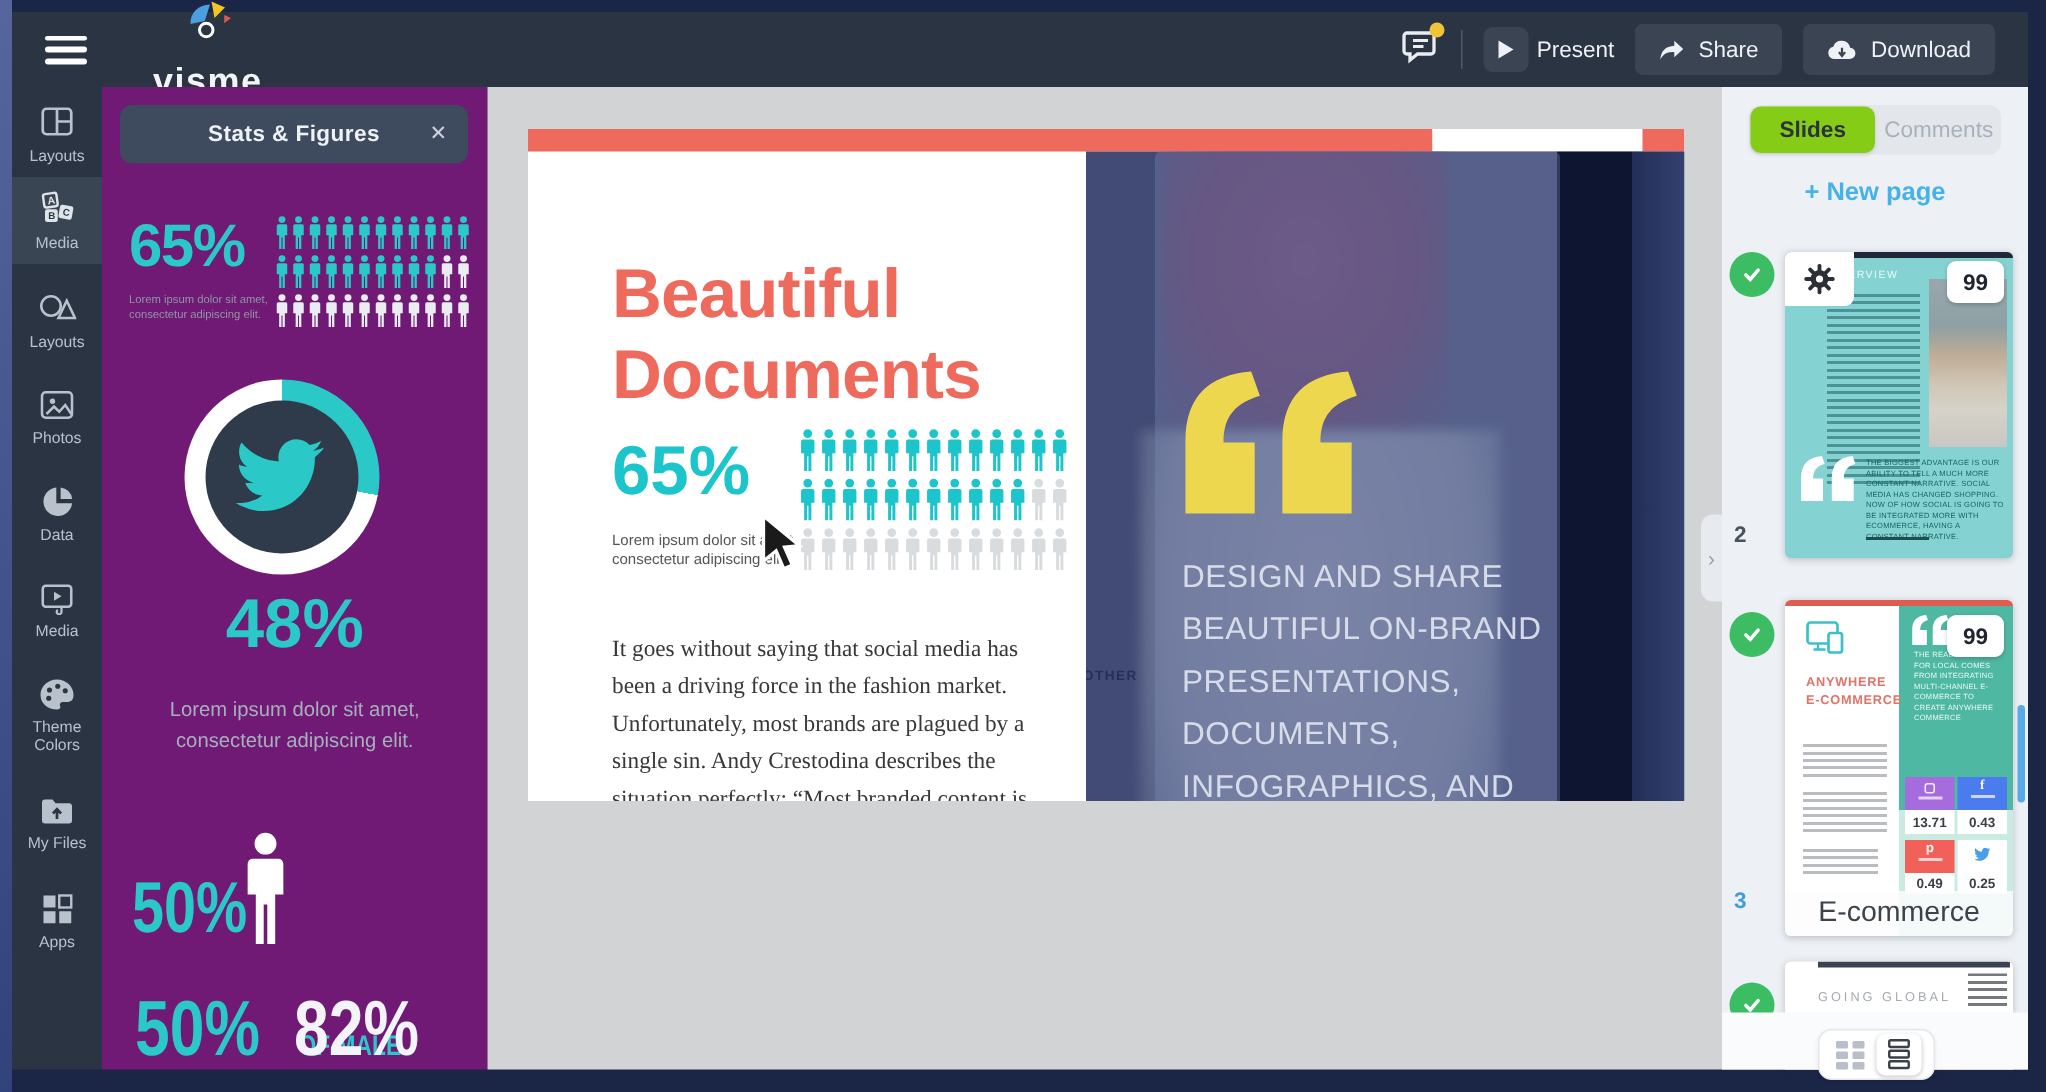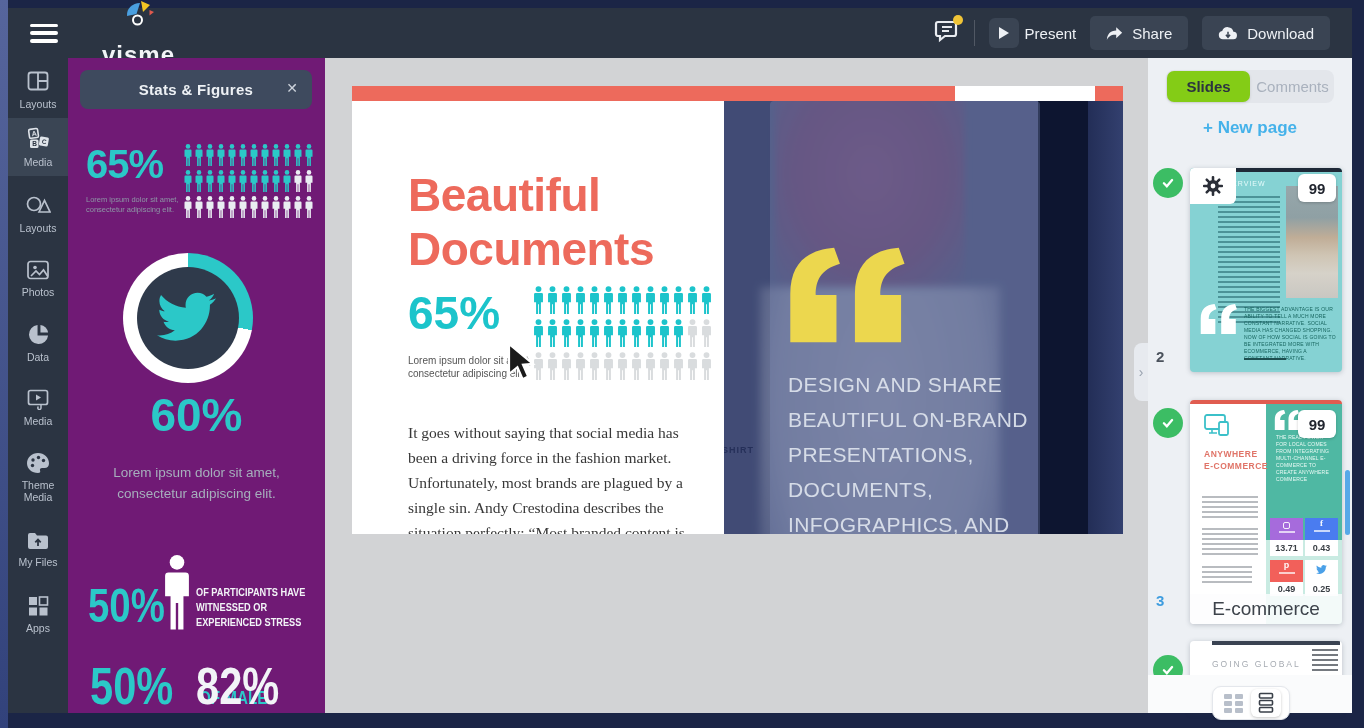--- a/index.html
+++ b/index.html
@@ -188,21 +188,21 @@
       <div class="rail-label">Media</div>
     </div>
     <div class="rail-item" style="margin-top:8px;">
       <svg width="24" height="22" viewBox="0 0 24 22">
         <path d="M12 1 C5.9 1 1 5.6 1 11.3 1 17 5.9 21 12 21 c1.8 0 2.6-1 2.1-2.3 -.6-1.5 .3-2.7 2-2.7 h2.3 C21.6 16 23 14.2 23 11.3 23 5.6 18.1 1 12 1 Z" fill="#b9c1cd"></path>
         <circle cx="7" cy="8" r="1.7" fill="#2b3442"></circle>
           <circle cx="12.5" cy="5.5" r="1.7" fill="#2b3442"></circle>
         <circle cx="17.5" cy="8.5" r="1.7" fill="#2b3442"></circle>
           <circle cx="6.5" cy="13.5" r="1.7" fill="#2b3442"></circle>
       </svg>
-      <div class="rail-label">Theme Media</div>
+      <div class="rail-label">Theme Colors</div>
     </div>
     <div class="rail-item" style="margin-top:10px;">
       <svg width="24" height="21" viewBox="0 0 24 21">
         <path d="M2 5 a2 2 0 0 1 2-2 h5 l2 2.5 h9 a2 2 0 0 1 2 2 V17 a2 2 0 0 1 -2 2 H4 a2 2 0 0 1 -2-2 Z" fill="#b9c1cd"></path>
         <path d="M12 16 v-6 M9.3 12.3 L12 9.5 l2.7 2.8" stroke="#2b3442" stroke-width="1.8" fill="none"></path>
       </svg>
       <div class="rail-label">My Files</div>
     </div>
     <div class="rail-item" style="margin-top:10px;">
       <svg width="22" height="22" viewBox="0 0 22 22">
@@ -381,41 +381,34 @@
         </div>
       </div>
 
     <div class="donut" style="left: 55px; top: 195px; width: 130px; height: 130px; background: conic-gradient(rgb(43, 200, 200) 0deg, rgb(43, 200, 200) 28%, rgb(255, 255, 255) 28%, rgb(255, 255, 255) 100%);">
       <div class="donut-hole" style="left:14px;top:14px;width:102px;height:102px;">
         <svg width="62" height="52" viewBox="0 0 24 20">
           <path d="M23.9 2.6c-.9.4-1.8.65-2.8.77 1-.6 1.8-1.57 2.16-2.72-.95.55-2 .96-3.13 1.18C19.24.87 17.97.27 16.55.27c-2.72 0-4.92 2.2-4.92 4.92 0 .39.04.76.13 1.12C7.69 6.1 4.07 4.14 1.64 1.17 1.21 1.9.97 2.73.97 3.65c0 1.7.87 3.21 2.19 4.1-.8-.03-1.57-.25-2.23-.62v.06c0 2.39 1.7 4.38 3.95 4.83-.41.11-.85.17-1.3.17-.31 0-.61-.03-.91-.09.63 1.95 2.44 3.38 4.6 3.42-1.68 1.32-3.8 2.1-6.1 2.1-.39 0-.78-.02-1.17-.07 2.19 1.4 4.77 2.21 7.56 2.21 9.05 0 14-7.5 14-13.99v-.63c.96-.69 1.8-1.56 2.46-2.55Z" fill="#2bc8c8" transform="scale(.95)"></path>
         </svg>
       </div>
     </div>
-    <div class="abs teal" style="left:0;top:330px;width:257px;text-align:center;font-size:46px;font-weight:700;">60%</div>
+    <div class="abs teal" style="left:0;top:330px;width:257px;text-align:center;font-size:46px;font-weight:700;">48%</div>
     <div class="abs cap2" style="left:0;top:404px;width:257px;">
       <div>Lorem ipsum dolor sit amet,</div>
       <div>consectetur adipiscing elit.</div>
     </div>
 
     <div class="abs" style="left:20px;top:520px;">
       <span class="teal condensed" style="font-size:48px;font-weight:700;">50%</span>
     </div>
     <div class="abs" style="left:92px;top:495px;">
       <svg width="34" height="78" viewBox="0 0 20 44">
         <circle cx="10" cy="4.6" r="4.3" fill="#fff"></circle>
         <path d="M5 10.5 h10 a2 2 0 0 1 2 2 v12 h-3.2 V44 h-3.1 V28.5 h-1.4 V44 H6.2 V24.5 H3 v-12 a2 2 0 0 1 2-2 z" fill="#fff"></path>
       </svg>
-    </div>
-    <div class="abs" style="left:128px;top:527px;width:130px;color:#f2f4f7;font-weight:700;">
-      <div class="condensed" style="font-size:11.5px;line-height:15px;width:128%;">
-        <div>OF PARTICIPANTS HAVE</div>
-        <div>WITNESSED OR</div>
-        <div>EXPERIENCED STRESS</div>
-      </div>
     </div>
 
     <div class="abs" style="left:22px;top:598px;">
       <span class="teal condensed" style="font-size:52px;font-weight:700;">50%</span>
       <div class="teal condensed" style="font-size:19px;font-weight:700;margin-top:2px;">OF MALE</div>
     </div>
     <div class="abs" style="left:128px;top:598px;color:#f2f4f7;">
       <span class="condensed" style="font-size:52px;font-weight:700;">82%</span>
       
     </div>
@@ -637,21 +630,21 @@
         </svg>
       </div>
 
       <div class="photo">
         <div class="abs" style="left:51px;top:-6px;width:190px;height:196px;background:radial-gradient(ellipse at 50% 40%,#b0487e 0%,#953a6b 55%,rgba(130,55,105,.0) 100%);filter:blur(3px);"></div>
         <div class="abs" style="left:36px;top:186px;width:240px;height:360px;background:radial-gradient(ellipse at 50% 30%,#e6e9f2 0%,#c4cbdd 60%,rgba(160,170,200,0) 100%);filter:blur(4px);"></div>
         <div class="abs" style="left:0;top:0;right:0;bottom:0;background:rgba(52,63,105,.62);"></div>
         <div class="abs" style="left:314px;top:0;width:50px;height:612px;background:#0d1530;"></div>
         <div class="abs" style="left:364px;top:0;width:35px;height:612px;background:linear-gradient(90deg,#232e57,#33406f);"></div>
         <div class="abs" style="left:46px;top:0;width:270px;height:505px;background:rgba(130,144,188,.32);border-radius:4px;"></div>
-        <div class="abs" style="left:-2px;top:344px;font-size:9px;font-weight:700;letter-spacing:1px;color:rgba(18,28,70,.6);">SHIRT</div>
+        <div class="abs" style="left:-2px;top:344px;font-size:9px;font-weight:700;letter-spacing:1px;color:rgba(18,28,70,.6);">OTHER</div>
         <div class="abs" style="left:64px;top:136px;">
           <svg width="120" height="116" viewBox="0 0 104 82">
             <path d="M2 82 V40 C2 14 16 2 40 0 L45 14 C28 19 24 29 24 41 H42 V82 Z" fill="#ecd74e"></path>
             <path d="M58 82 V40 C58 14 72 2 96 0 L101 14 C84 19 80 29 80 41 H98 V82 Z" fill="#ecd74e"></path>
           </svg>
         </div>
         <div class="abs quote-text" style="left:64px;top:266px;width:258px;">DESIGN AND SHARE BEAUTIFUL ON-BRAND PRESENTATIONS, DOCUMENTS, INFOGRAPHICS, AND ANY OTHER VISUAL COMMUNICATIONS FOR YOU AND YOUR TEAM.</div>
       </div>
     </div>
   </div>

